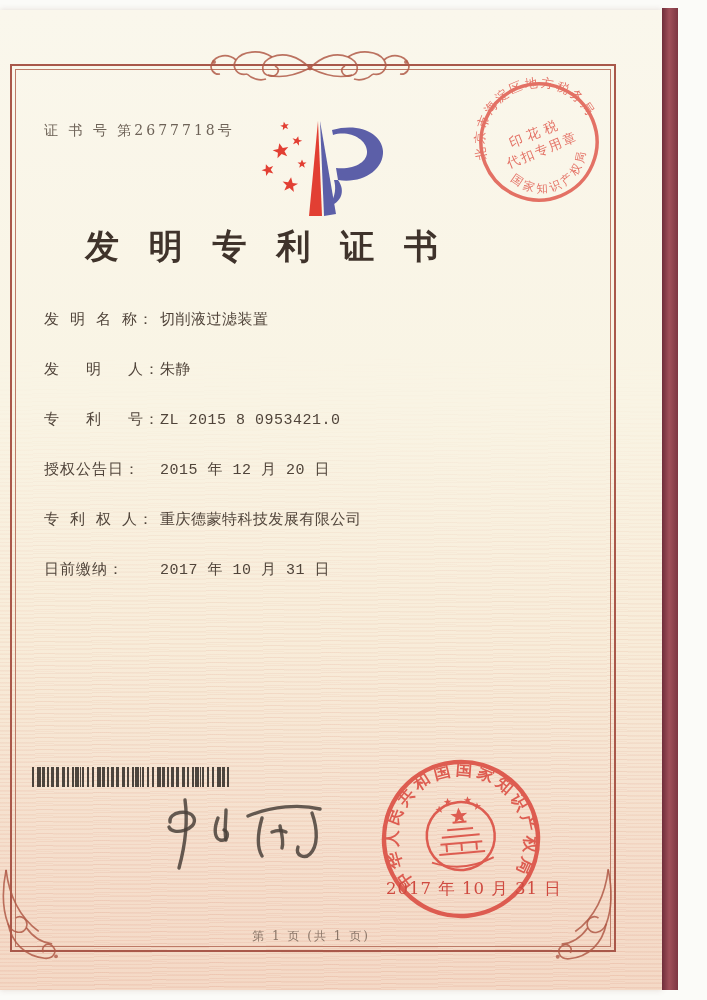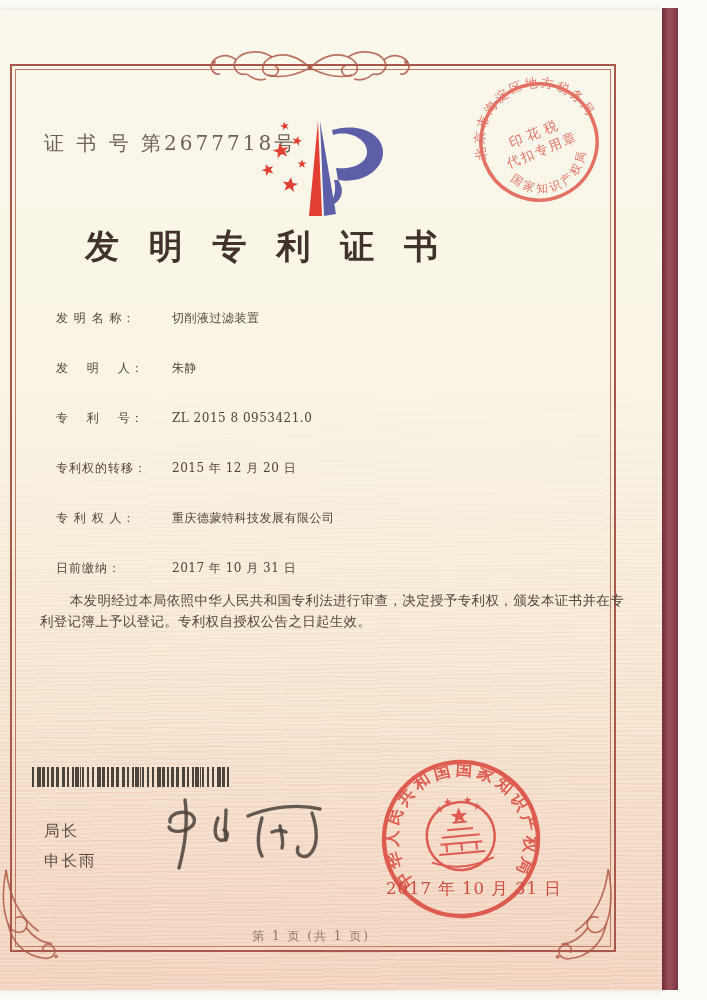--- a/index.html
+++ b/index.html
@@ -29,31 +29,31 @@
     border:2px solid var(--frame-red,#a9584a);
   }
   .frame-inner{position:absolute;inset:3px;border:1px solid #bd7a67;}
   .orn{stroke:#b05a48;stroke-width:1.7;fill:none;opacity:.85;}
   .orn-fill{fill:#b05a48;opacity:.8;}
   .flourish-top{position:absolute;left:200px;top:38px;width:220px;height:40px;}
   .corner-bl{position:absolute;left:-2px;top:858px;width:68px;height:96px;}
   .corner-br{position:absolute;left:548px;top:856px;width:68px;height:100px;}
   
   .cert-no{
-    position:absolute;left:44px;top:120px;font-size:20px;letter-spacing:3px;color:#6d6257;
+    position:absolute;left:44px;top:112px;font-size:14px;letter-spacing:3px;color:#6d6257;
   }
   .logo{position:absolute;left:256px;top:108px;width:130px;height:104px;}
   .lg-red{fill:var(--logo-red,#e23f33);}
   .lg-blue{fill:var(--logo-blue,#5c5fa8);}
   .title{
     position:absolute;left:0;top:214px;width:532px;margin:0;text-align:center;
     font-size:34px;font-weight:700;letter-spacing:9px;color:#3f332b;
   }
   .fields{position:absolute;left:44px;top:300px;width:580px;}
-  .frow{position:absolute;left:12px;height:22px;font-size:12px;color:#50443a;white-space:pre;}
+  .frow{position:absolute;left:0;height:22px;font-size:15px;color:#50443a;white-space:pre;font-family:Liberation Mono, monospace;}
   .flabel{display:inline-block;min-width:116px;letter-spacing:1px;}
   .fvalue{letter-spacing:.5px;}
   .body-text{
     position:absolute;left:40px;top:580px;width:584px;
     font-size:13.5px;line-height:20.5px;text-align:justify;color:#53473c;
   }
   .body-text p{margin:0 0 2px 0;text-indent:2.2em;letter-spacing:.3px;}
   
   .barcode{
     position:absolute;left:32px;top:757px;width:198px;height:20px;
@@ -159,35 +159,30 @@
         <text class="stamptext" x="75" y="88" font-size="13" letter-spacing="2" text-anchor="middle">代扣专用章</text>
       </g>
     </svg>
 
     <h1 class="title">发 明 专 利 证 书</h1>
 
     <div class="fields">
       <div class="frow" style="top:0"><span class="flabel">发 明 名 称：</span><span class="fvalue">切削液过滤装置</span></div>
       <div class="frow" style="top:50px"><span class="flabel">发　 明　 人：</span><span class="fvalue">朱静</span></div>
       <div class="frow" style="top:100px"><span class="flabel">专　 利　 号：</span><span class="fvalue">ZL 2015 8 0953421.0</span></div>
-      <div class="frow" style="top:150px"><span class="flabel">专利权的转移：</span><span class="fvalue">2015 年 12 月 20 日</span></div>
+      <div class="frow" style="top:150px"><span class="flabel">授权公告日：</span><span class="fvalue">2015 年 12 月 20 日</span></div>
       <div class="frow" style="top:200px"><span class="flabel">专 利 权 人：</span><span class="fvalue">重庆德蒙特科技发展有限公司</span></div>
       <div class="frow" style="top:250px"><span class="flabel">日前缴纳：</span><span class="fvalue">2017 年 10 月 31 日</span></div>
     </div>
 
     <div class="body-text">
-      <p>本发明经过本局依照中华人民共和国专利法进行审查，决定授予专利权，颁发本证书并在专利登记簿上予以登记。专利权自授权公告之日起生效。</p>
     </div>
 
     <div class="barcode"></div>
 
-    <div class="official">
-      <div>局长</div>
-      <div>申长雨</div>
-    </div>
 
     <svg class="signature" viewBox="0 0 215 100">
       <path class="sig" d="M63 12 C66 34 63 58 57 80"></path>
       <path class="sig" d="M48 34 C46 24 68 20 72 30 C76 42 50 48 47 39"></path>
       <path class="sig" d="M96 30 C92 40 92 50 98 52 C106 54 108 44 102 42"></path>
       <path class="sig" d="M104 22 C104 32 102 44 104 52"></path>
       <path class="sig" d="M126 28 C150 18 178 16 198 21"></path>
       <path class="sig" d="M140 30 C136 44 134 58 140 68"></path>
       <path class="sig" d="M190 25 C196 42 196 58 188 66 C183 71 173 68 176 59"></path>
       <path class="sig" d="M158 38 C160 46 162 54 160 60"></path>

